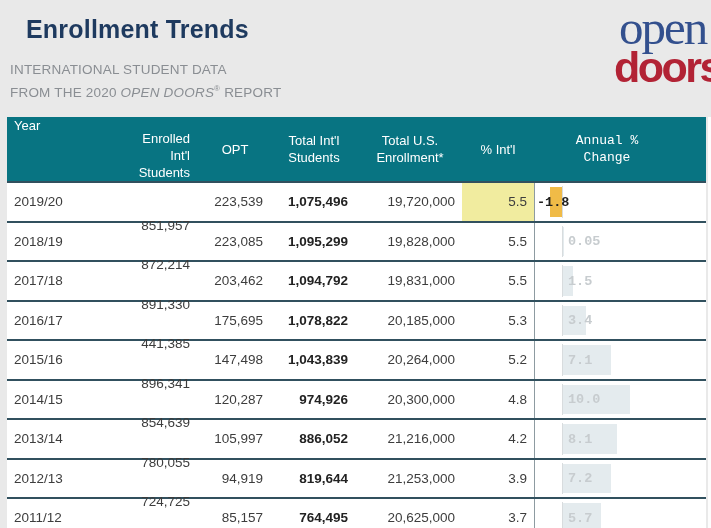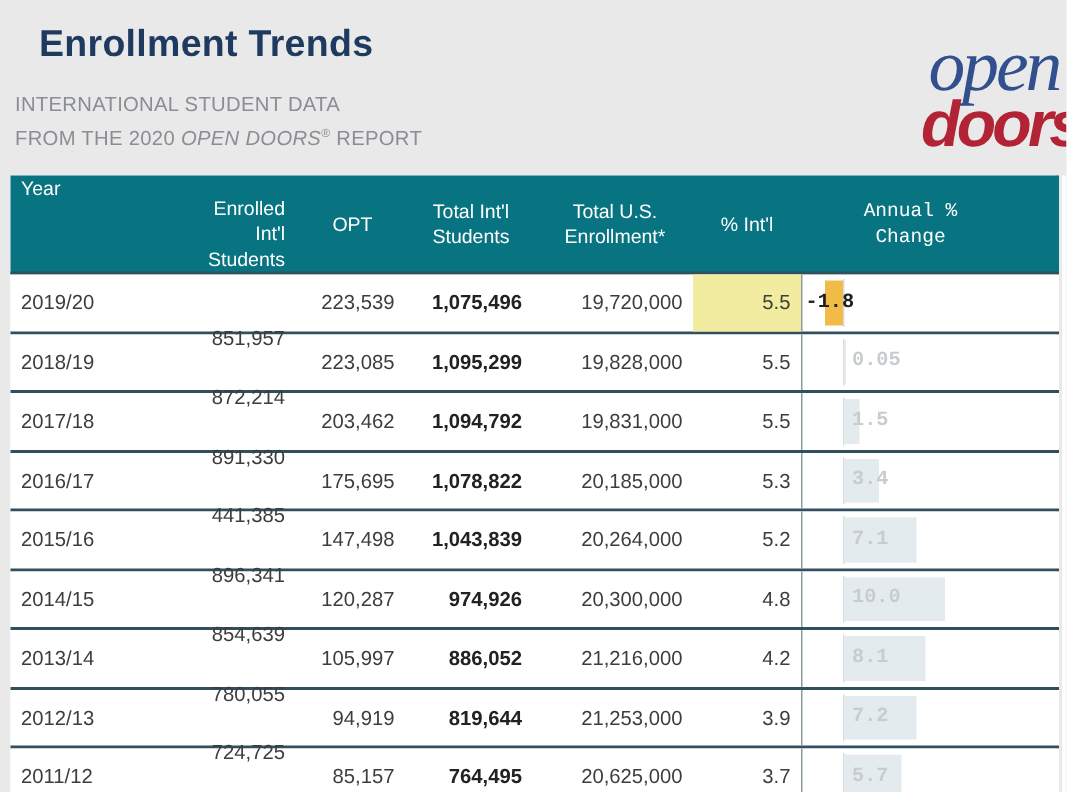--- a/index.html
+++ b/index.html
@@ -20,23 +20,22 @@
   }
   .subtitle {
     position: absolute; left: 10px; top: 60px;
     font-size: 13.5px; line-height: 19px; letter-spacing: 0.2px;
     color: var(--subtitle-gray, #8a8e93);
   }
   .subtitle .it { font-style: italic; }
   .subtitle sup { font-size: 8px; vertical-align: super; }
 
   .logo {
-    position: absolute; top: 20px; right: 0; width: 97px; height: 100px;
+    position: absolute; top: 4px; right: 0; width: 97px; height: 100px;
     overflow: hidden;
-    font-style: italic;
   }
   .logo-open {
     font-family: "Liberation Serif", "DejaVu Serif", serif;
     font-size: 49px; line-height: 48px; letter-spacing: -2px;
     margin-left: 5px;
     color: var(--logo-blue, #33508e);
   }
   .logo-doors {
     font-family: "Liberation Sans", sans-serif;
     font-size: 43px; line-height: 38px; font-weight: bold; letter-spacing: -2.5px;

